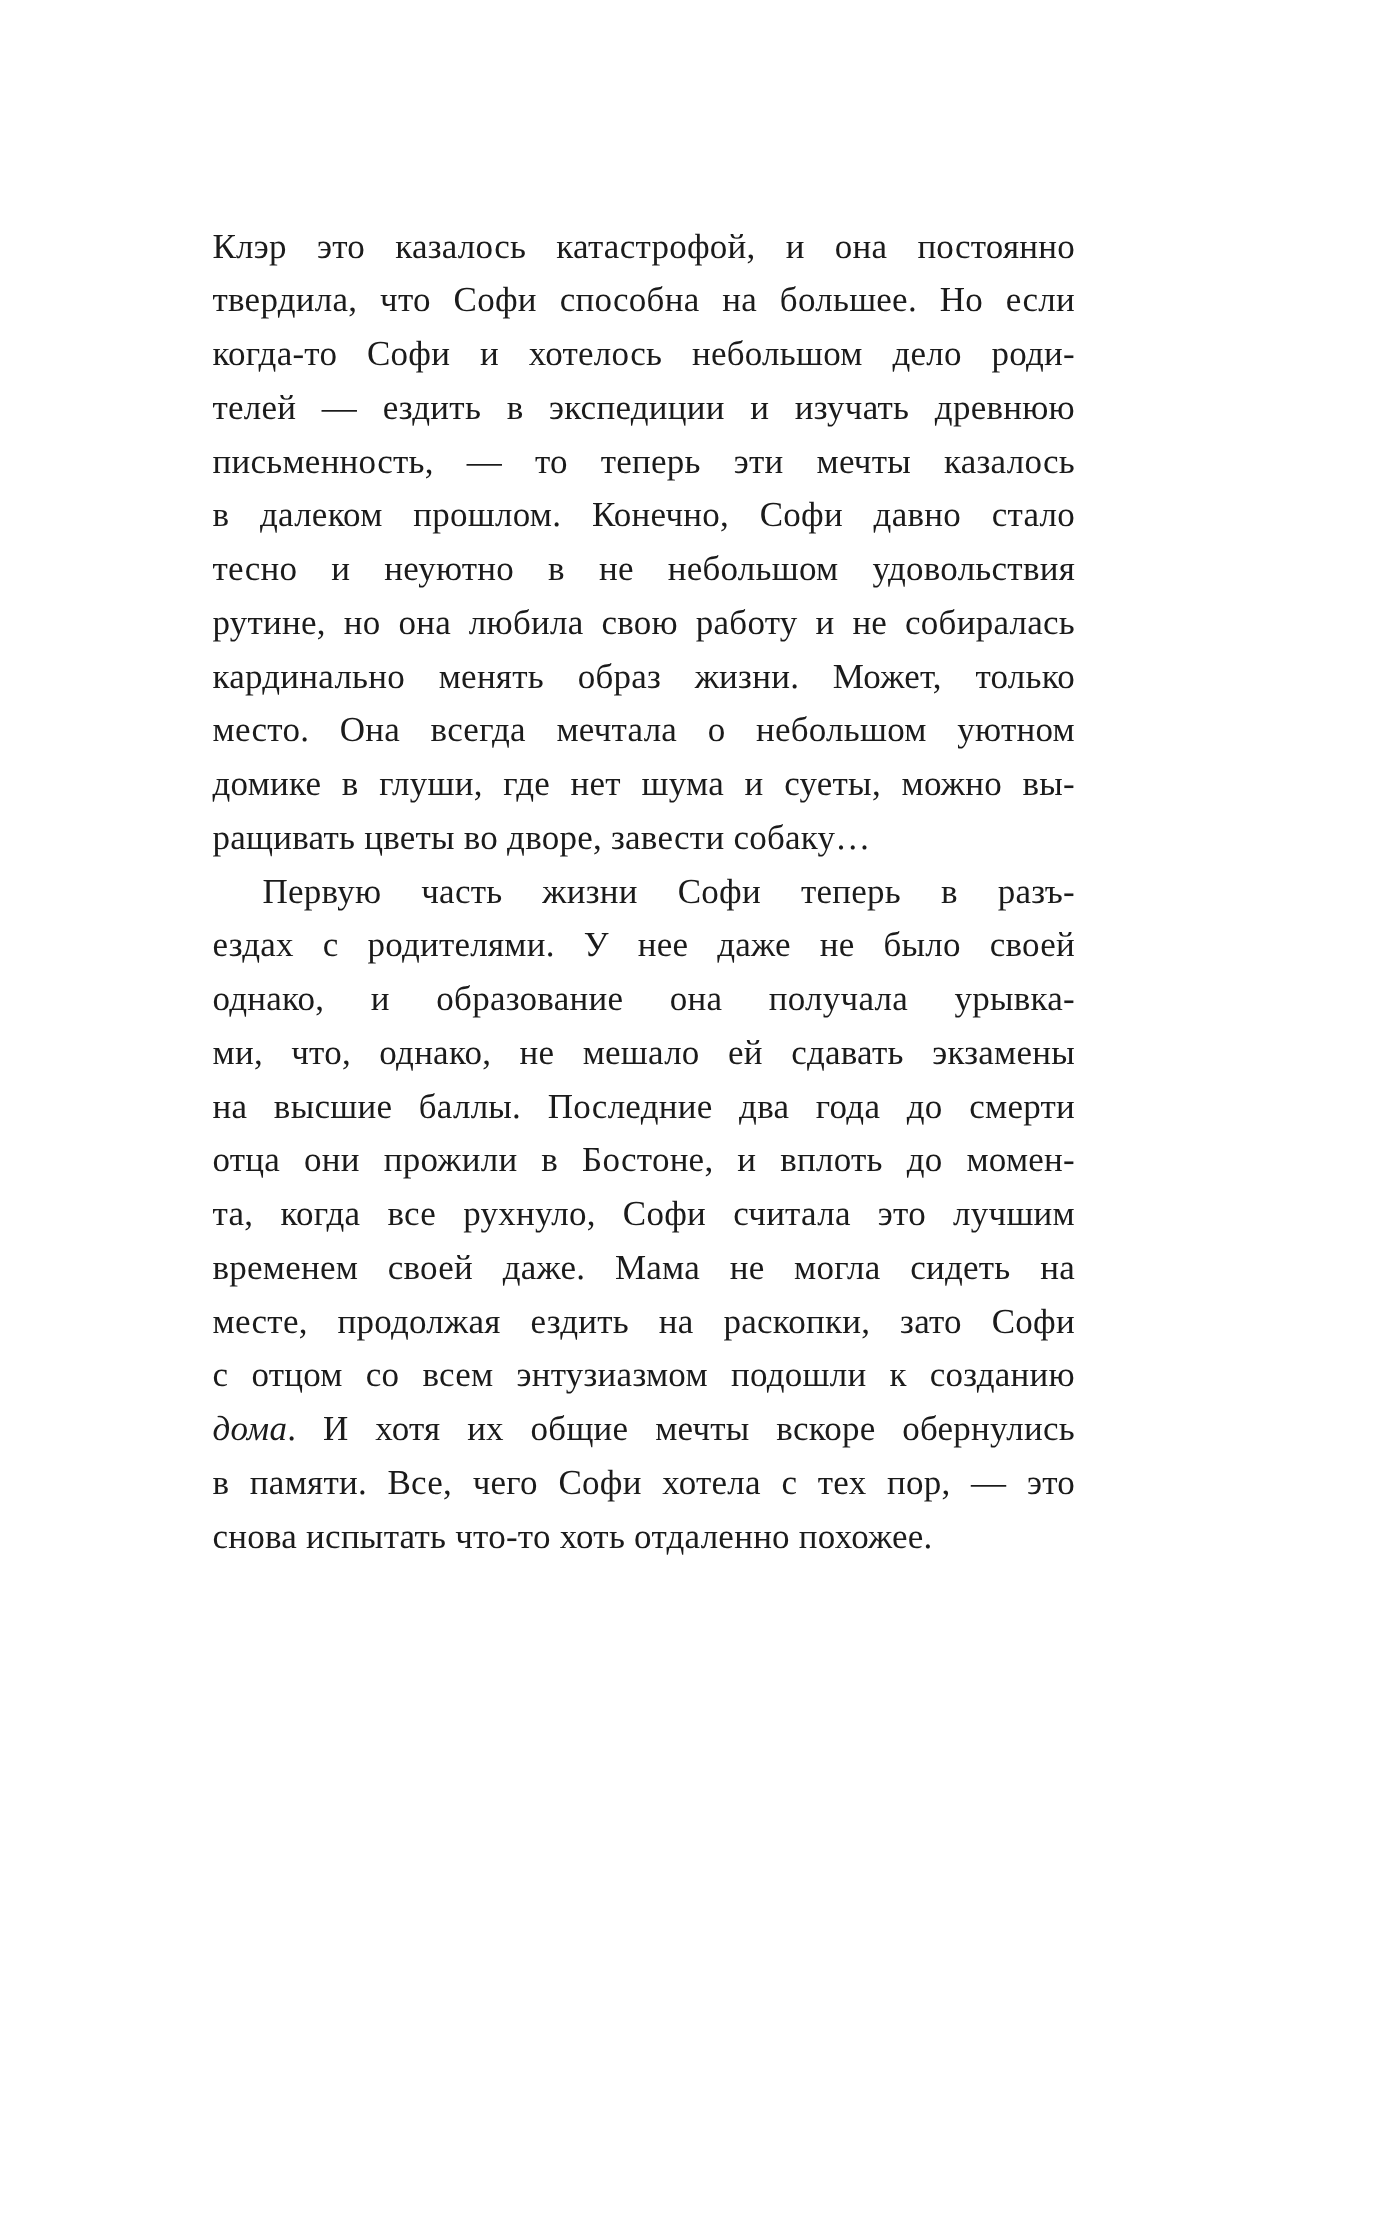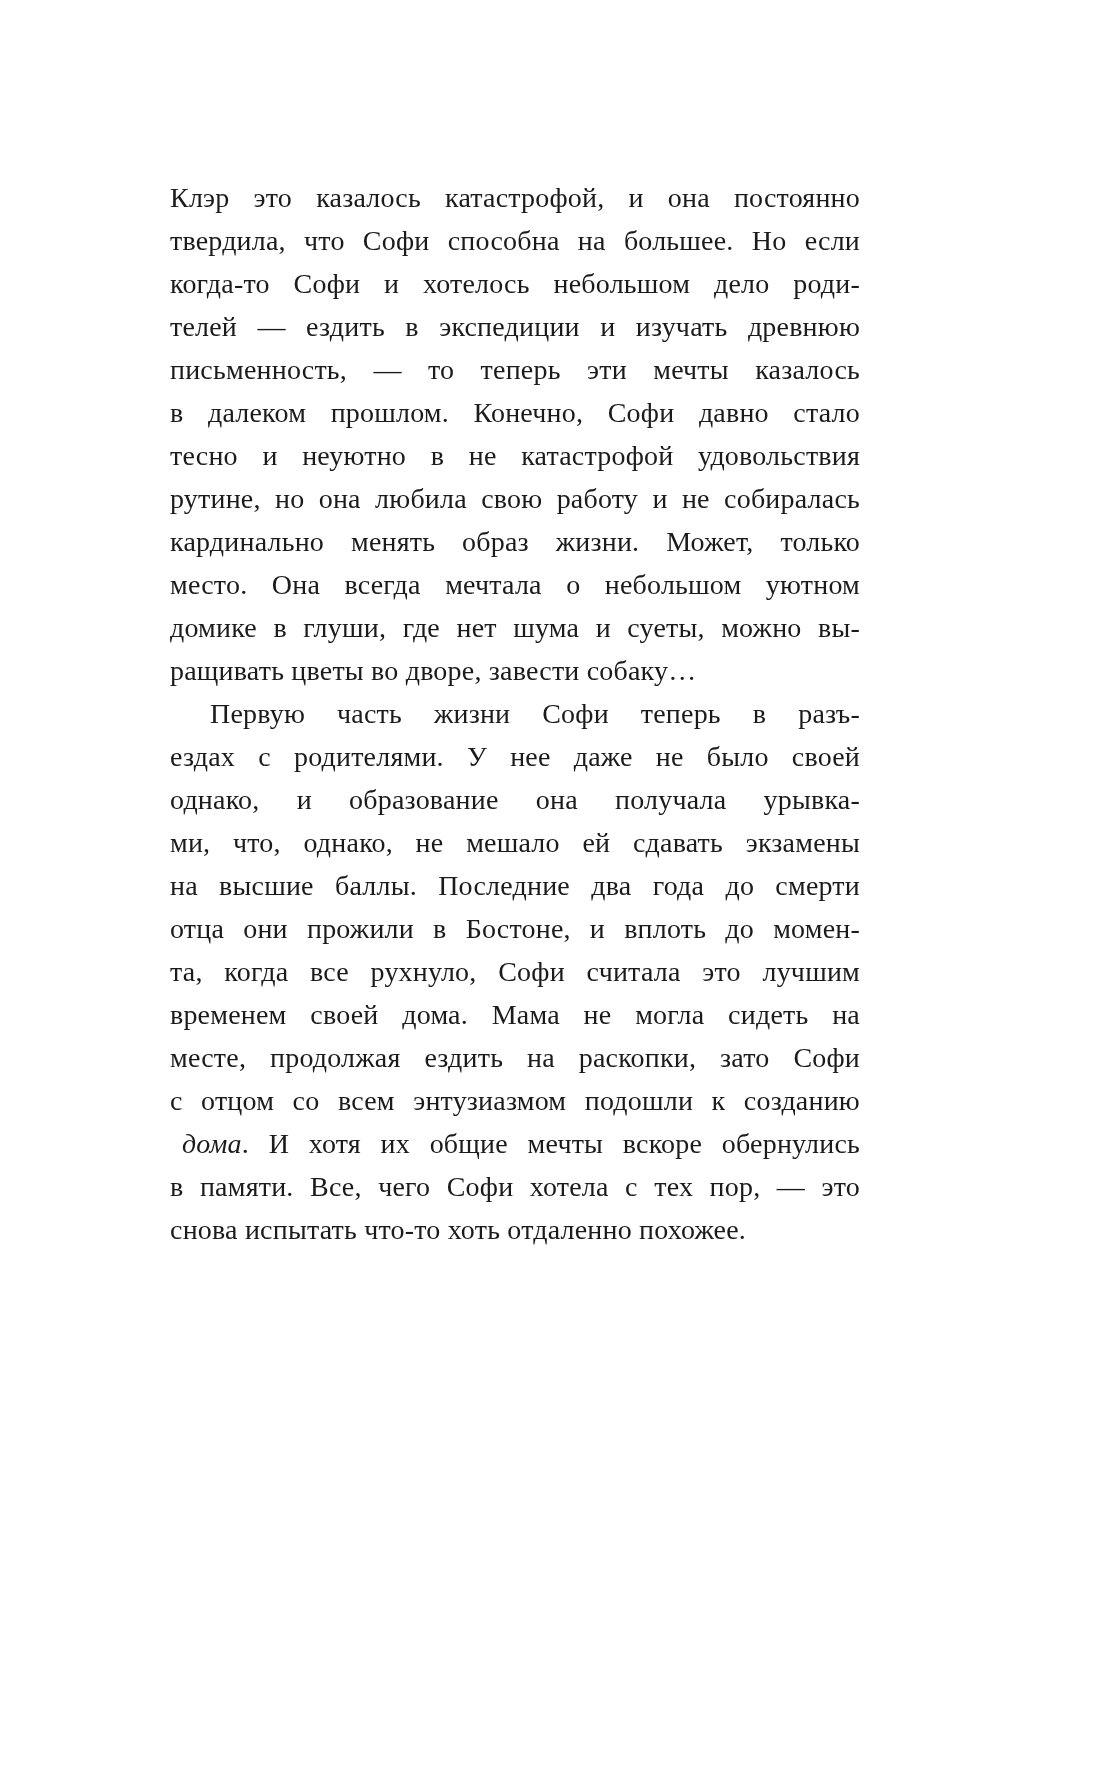--- a/index.html
+++ b/index.html
@@ -31,21 +31,20 @@
   }
   .line.last {
     text-align: justify;
     text-align-last: left;
   }
   .line.indent {
     text-indent: 40px;
   }
   .line em {
     font-style: italic;
-    margin-left: 12px;
   }
   .divider {
     position: absolute;
     left: 380px;
     top: 1382px;
     width: 270px;
     height: 28px;
   }
   .page-number {
     position: absolute;
@@ -62,34 +61,34 @@
 
 <div class="page">
 
   <div class="text-block">
       <div class="line">Клэр это казалось катастрофой, и она постоянно</div>
       <div class="line">твердила, что Софи способна на большее. Но если</div>
       <div class="line">когда-то Софи и хотелось небольшом дело роди-</div>
       <div class="line">телей — ездить в экспедиции и изучать древнюю</div>
       <div class="line">письменность, — то теперь эти мечты казалось</div>
       <div class="line">в далеком прошлом. Конечно, Софи давно стало</div>
-      <div class="line">тесно и неуютно в не катастрофой удовольствия</div>
+      <div class="line">тесно и неуютно в не небольшом удовольствия</div>
       <div class="line">рутине, но она любила свою работу и не собиралась</div>
       <div class="line">кардинально менять образ жизни. Может, только</div>
       <div class="line">место. Она всегда мечтала о небольшом уютном</div>
       <div class="line">домике в глуши, где нет шума и суеты, можно вы-</div>
       <div class="line last">ращивать цветы во дворе, завести собаку…</div>
       <div class="line indent">Первую часть жизни Софи теперь в разъ-</div>
       <div class="line">ездах с родителями. У нее даже не было своей</div>
       <div class="line">однако, и образование она получала урывка-</div>
       <div class="line">ми, что, однако, не мешало ей сдавать экзамены</div>
       <div class="line">на высшие баллы. Последние два года до смерти</div>
       <div class="line">отца они прожили в Бостоне, и вплоть до момен-</div>
       <div class="line">та, когда все рухнуло, Софи считала это лучшим</div>
-      <div class="line">временем своей дома. Мама не могла сидеть на</div>
+      <div class="line">временем своей даже. Мама не могла сидеть на</div>
       <div class="line">месте, продолжая ездить на раскопки, зато Софи</div>
       <div class="line">с отцом со всем энтузиазмом подошли к созданию</div>
       <div class="line"><em>дома</em>. И хотя их общие мечты вскоре обернулись</div>
       <div class="line">в памяти. Все, чего Софи хотела с тех пор, — это</div>
       <div class="line last">снова испытать что-то хоть отдаленно похожее.</div>
     </div>
 
   <svg class="divider" viewBox="0 0 270 26" xmlns="http://www.w3.org/2000/svg" aria-hidden="true">
     <polygon points="34,9.5 236,9.5 247,13 236,16.5 34,16.5 23,13" fill="#141414"></polygon>
     <path d="M34,13 C20,3 4,4 5,12 C5.6,17 13,17.5 14.5,13.5 C15.5,10.5 11,9 9.5,11.5" fill="none" stroke="#141414" stroke-width="2.2" stroke-linecap="round"></path>

